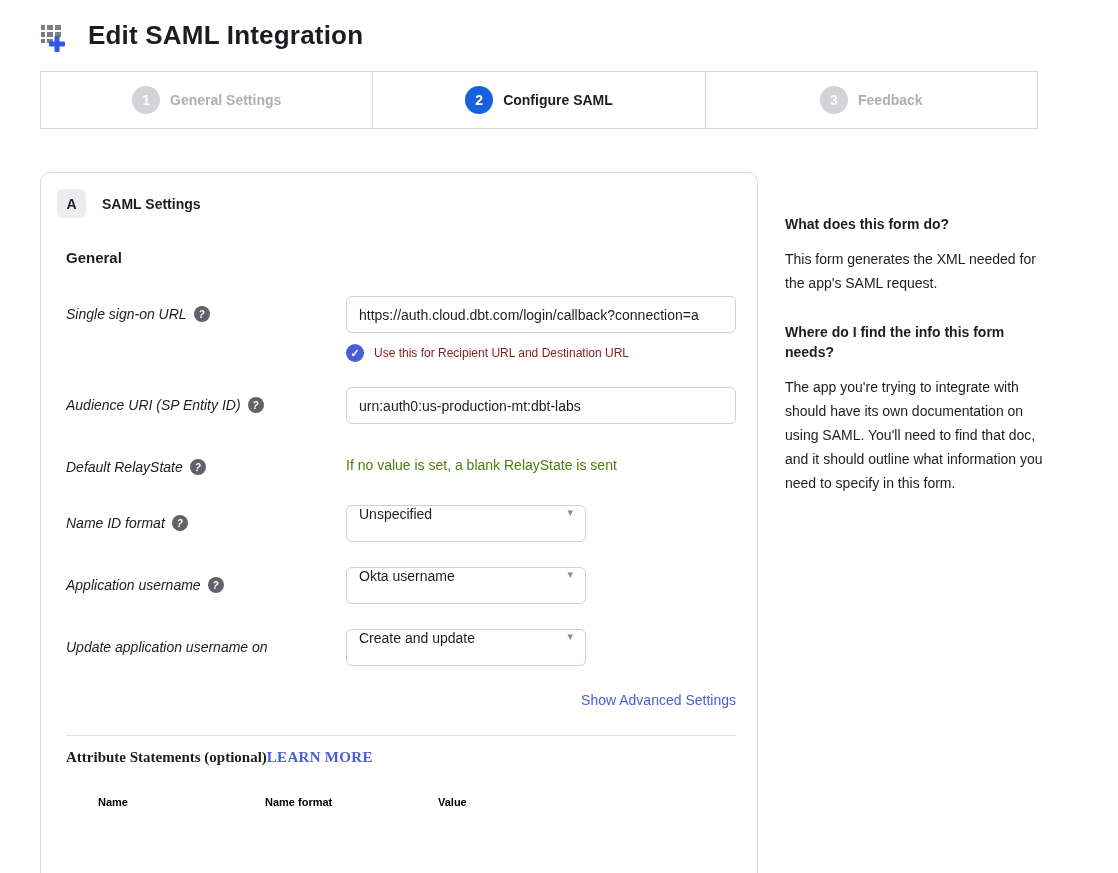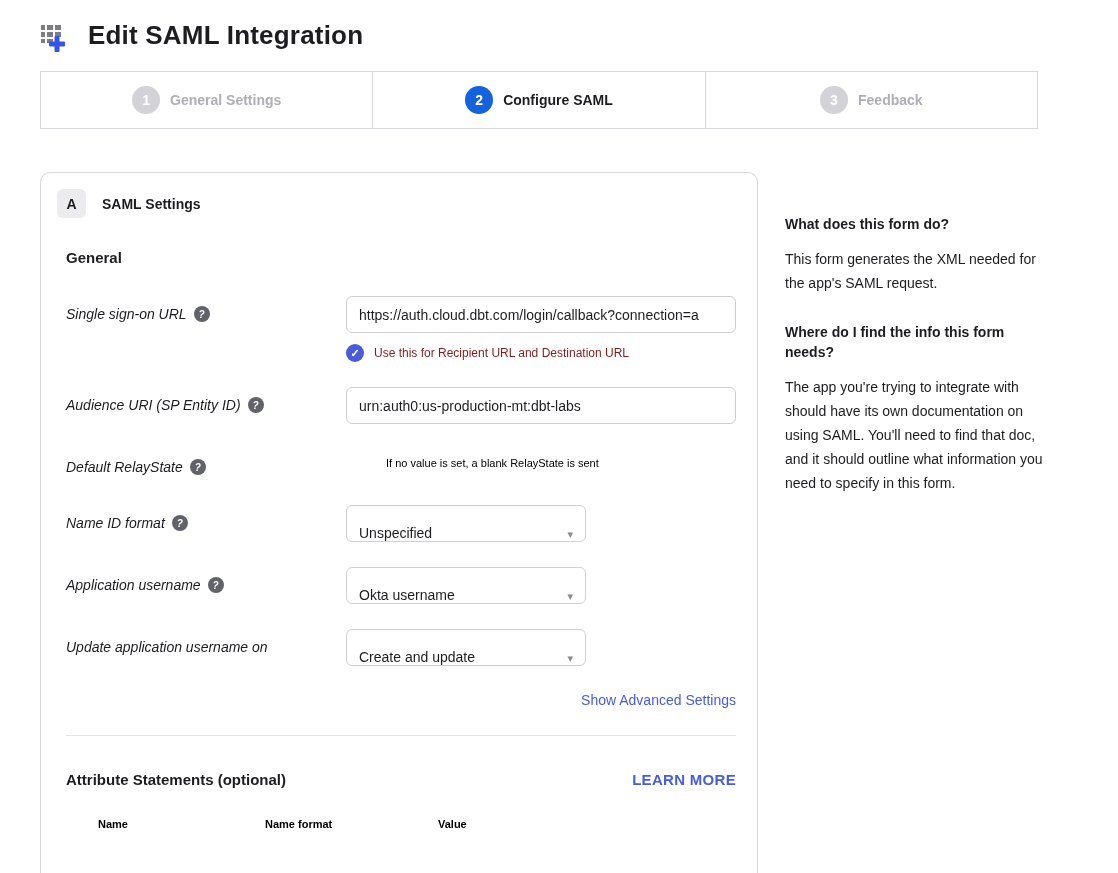--- a/index.html
+++ b/index.html
@@ -70,44 +70,44 @@
     cursor: pointer; flex: 0 0 auto;
   }
   .form-control-cell { flex: 1; }
 
   .text-input {
     width: 390px; height: 37px; border: 1px solid #d0d0d4; border-radius: 6px;
     padding: 0 12px; font-size: 14px; color: #1d1d21;
     font-family: "Liberation Sans", sans-serif; background: #fff; outline: none;
     text-overflow: clip; white-space: nowrap; overflow: hidden;
   }
-  .hint-text { margin-top: 8px; font-size: 11px; color: #000000; margin-left: 40px; }
+  .hint-text { margin-top: 8px; font-size: 14px; color: #4d7c0f; }
 
   .checkbox-row { margin-top: 11px; display: flex; align-items: center; gap: 10px; }
   .checkbox {
     width: 18px; height: 18px; border-radius: 50%; background: #4a5cd6;
     display: flex; align-items: center; justify-content: center;
     color: #fff; font-size: 11px; font-weight: 700; cursor: pointer; flex: 0 0 auto;
   }
   .checkbox-label { font-size: 12px; color: #7f1d1d; }
 
   .select {
     width: 240px; height: 37px; border: 1px solid #d0d0d4; border-radius: 6px;
-    background: #fff; display: flex; align-items: flex-end; justify-content: space-between;
+    background: #fff; display: flex; align-items: flex-start; justify-content: space-between;
     padding: 0 12px; font-size: 14px; color: #1d1d21; cursor: pointer;
   }
   .select .caret { font-size: 11px; color: #8a8a91; }
 
   .advanced-link-row { text-align: right; margin-top: 20px; }
   .link { color: #4a5cd6; font-size: 14px; text-decoration: none; cursor: pointer; }
 
   .divider { border: none; border-top: 1px solid #e4e4e7; margin-top: 26px; }
 
   .attr-header-row {
-    margin-top: 35px; display: flex; align-items: flex-end; justify-content: space-between;
+    margin-top: 13px; display: flex; align-items: flex-end;  font-family: Liberation Serif, serif;
   }
   .attr-heading { font-size: 15px; font-weight: 700; }
   .learn-more {
     color: #4a5cd6; font-size: 15px; font-weight: 700; letter-spacing: 0.3px;
     text-decoration: none; cursor: pointer;
   }
 
   .attr-columns { margin-top: 30px; display: flex; }
   .attr-col { font-size: 11px; font-weight: 700; color: #000000; padding-left: 32px; }
   .attr-col.c1 { width: 167px; }

